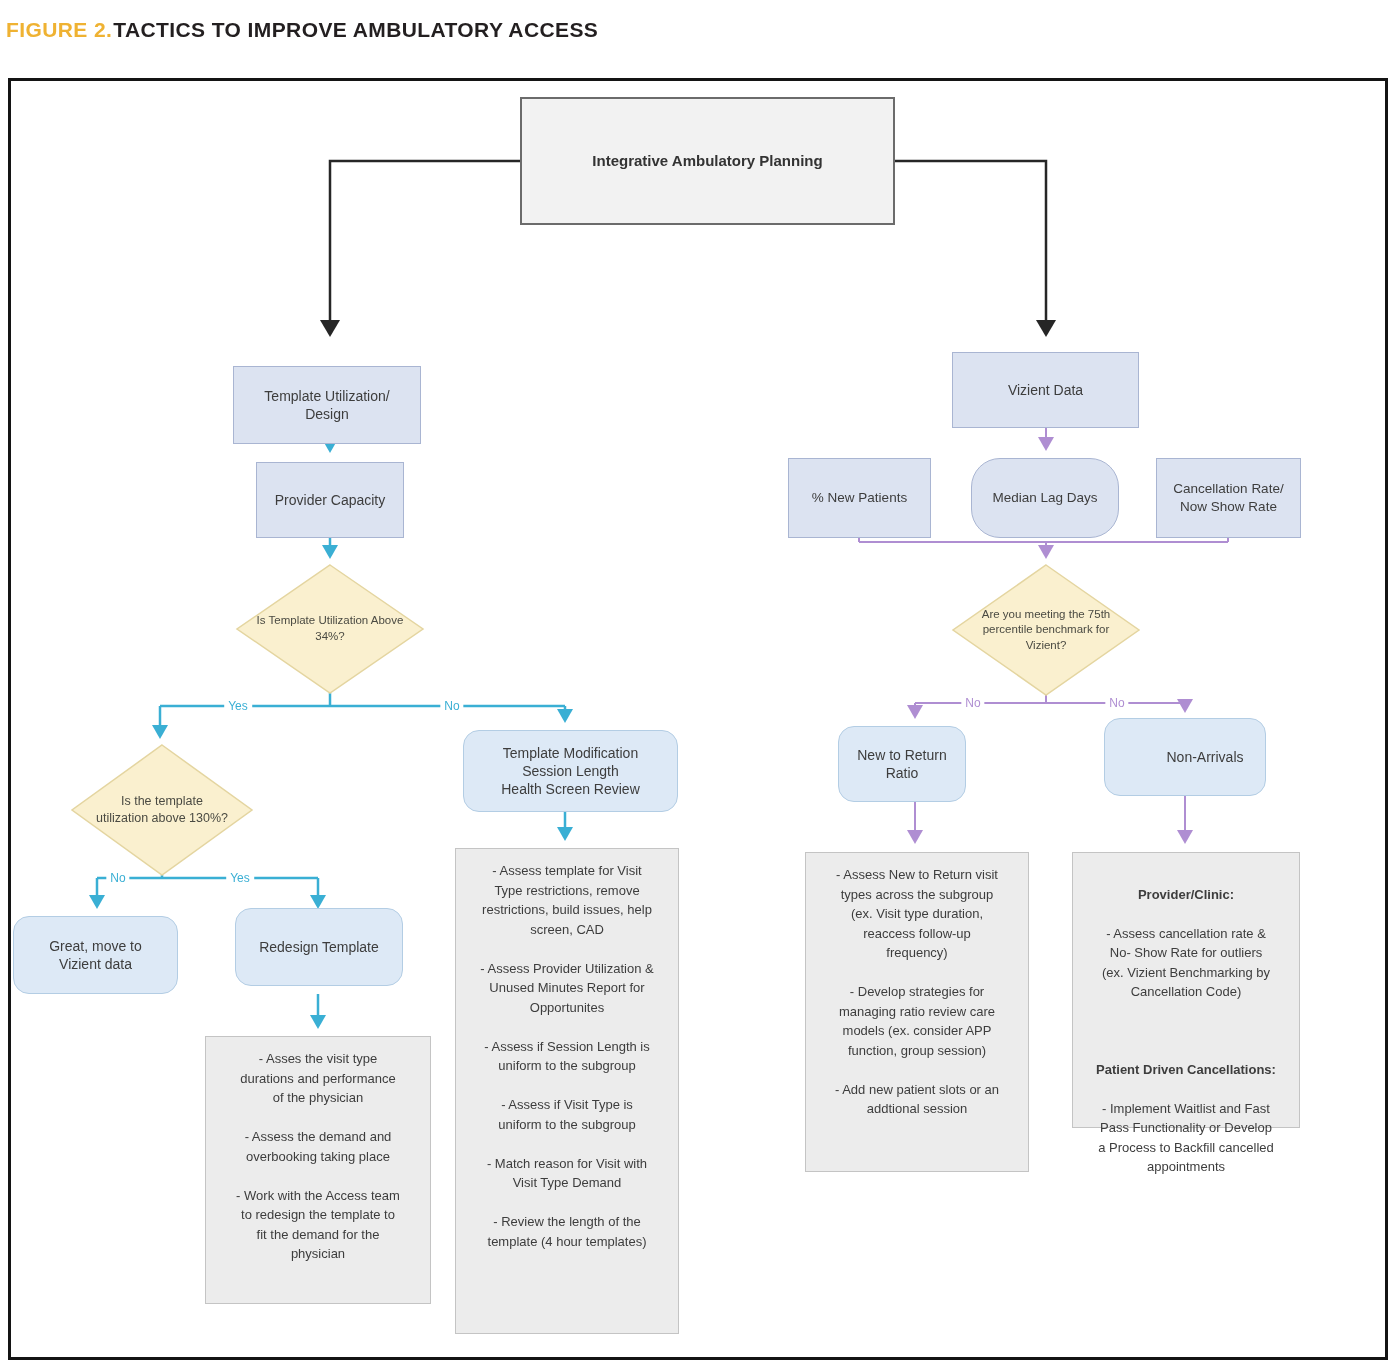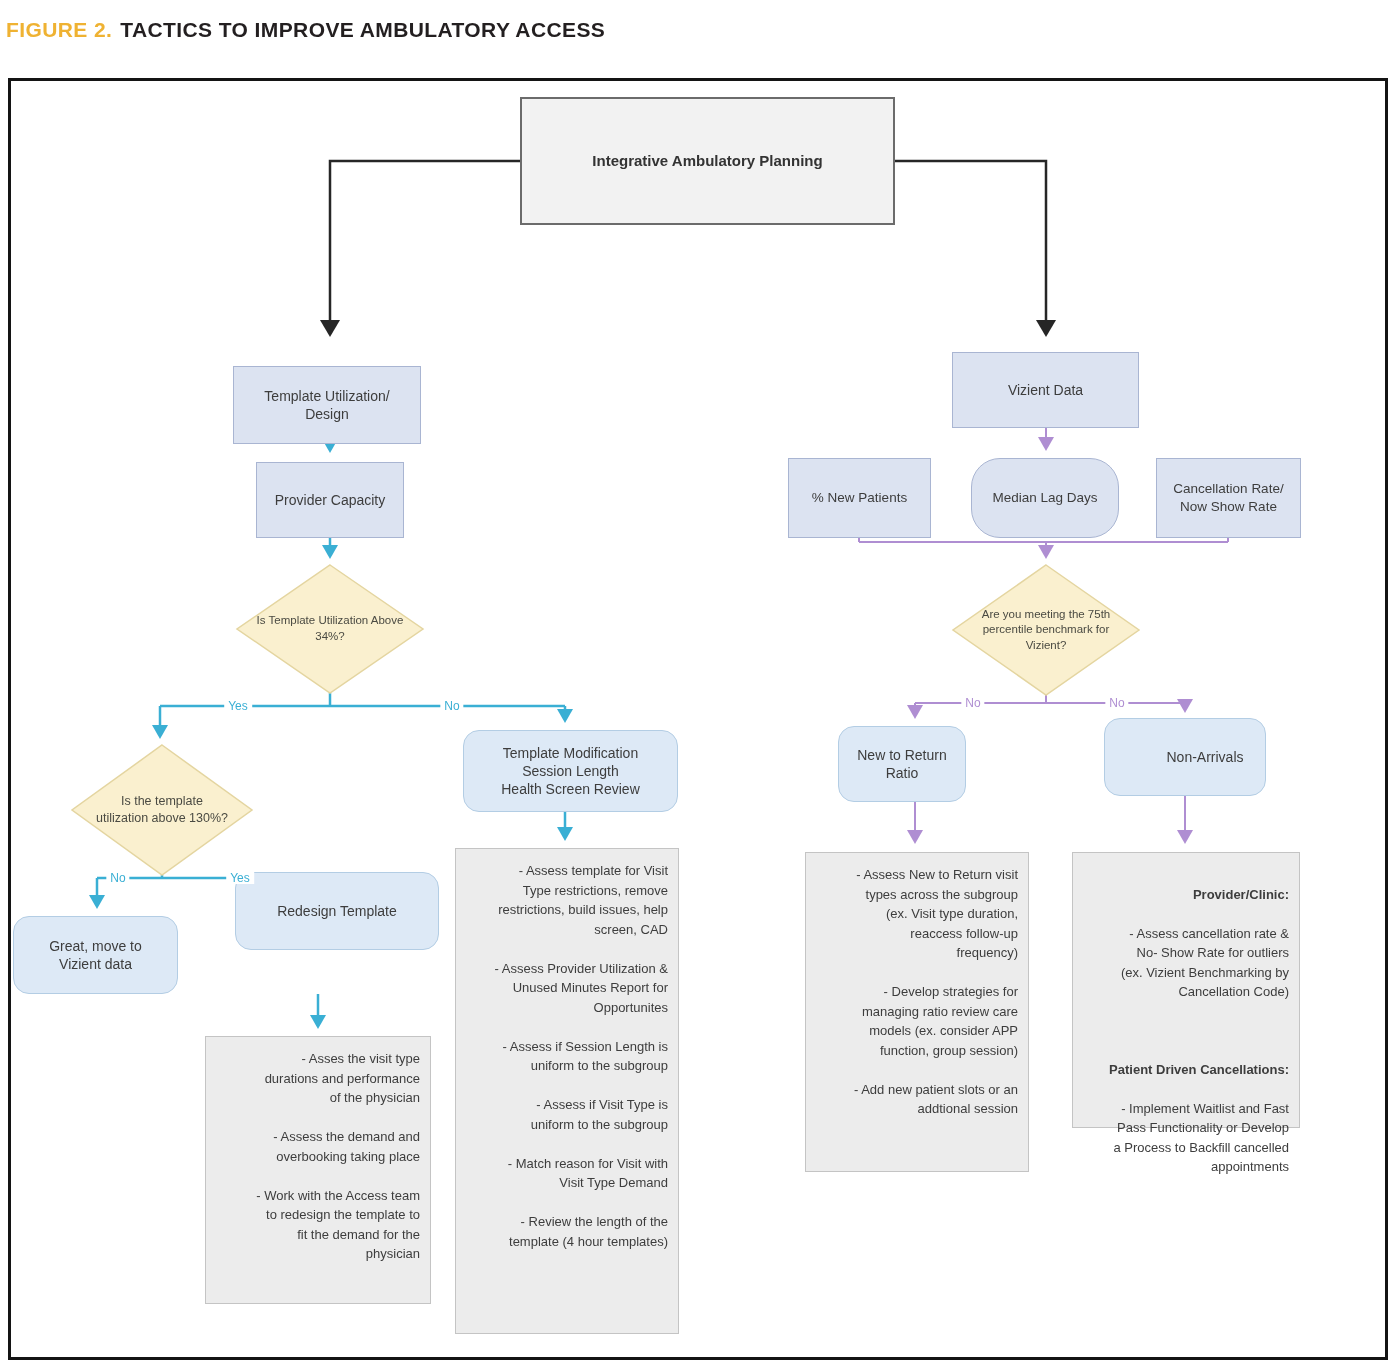--- a/index.html
+++ b/index.html
@@ -1,34 +1,34 @@
 <!DOCTYPE html>
 <html style="--accent-gold: #EFB232; --title-black: #231F20; --black-line: #262626; --teal-line: #3AAFD4; --purple-line: #AF8ED2; --node-blue-fill: #DCE3F1; --node-blue-border: #A9B5D2; --rounded-fill: #DDE9F6; --rounded-border: #B3CDE4; --diamond-fill: #FAF0CF; --diamond-border: #E4D5A0; --list-fill: #ECECEC; --list-border: #C4C4C4; --root-fill: #F2F2F2; --root-border: #6B6B6B;"><head>
 <meta charset="utf-8">
 <style>
   html,body{margin:0;padding:0;background:#fff;}
   #canvas{position:relative;width:1400px;height:1368px;background:#fff;
           font-family:"Liberation Sans", sans-serif;overflow:hidden;}
   .fig-title{position:absolute;left:6px;top:18px;font-size:21px;font-weight:800;
              letter-spacing:.4px;color:var(--title-black);z-index:4;}
-  .fig-title .gold{color:var(--accent-gold);margin-right:8px;}
+  .fig-title .gold{color:var(--accent-gold);margin-right:1px;}
   .frame{position:absolute;left:8px;top:78px;width:1380px;height:1282px;
          border:3px solid #141414;background:#fff;box-sizing:border-box;z-index:0;}
   svg.connectors{position:absolute;left:0;top:0;z-index:1;pointer-events:none;}
   .node{position:absolute;display:flex;align-items:center;justify-content:center;
         text-align:center;white-space:pre-line;color:#3d3d3d;font-size:14px;
         line-height:1.3;z-index:2;box-sizing:border-box;padding:4px;}
   .rect{background:var(--node-blue-fill);border:1px solid var(--node-blue-border);}
   .rounded{background:var(--rounded-fill);border:1.5px solid var(--rounded-border);border-radius:16px;}
   .root-box{background:var(--root-fill);border:2px solid var(--root-border);
             font-weight:bold;font-size:15px;color:#333;}
   .diamond-text{position:absolute;z-index:2;display:flex;align-items:center;justify-content:center;
                 text-align:center;font-size:11.5px;line-height:1.35;color:#4a4a42;white-space:pre-line;}
   .details{position:absolute;background:var(--list-fill);border:1px solid var(--list-border);
-           text-align:right;white-space:pre-line;font-size:13px;line-height:1.5;
+           text-align:center;white-space:pre-line;font-size:13px;line-height:1.5;
            color:#3d3d3d;padding:12px 10px;box-sizing:border-box;z-index:2;}
   .details b{display:block;white-space:pre-line;}
   .details .para{white-space:pre-line;}
   .gap{height:19px;}
   .branch-label{position:absolute;z-index:3;transform:translate(-50%,-50%);
                 background:#fff;padding:0 4px;font-size:12px;line-height:1;}
   .branch-label.teal{color:var(--teal-line);text-align:center;}
   .branch-label.purple{color:var(--purple-line);}
 </style>
 </head>
@@ -105,21 +105,21 @@
 
   <div class="diamond-text" style="left:247px;top:593px;width:166px;height:72px;">Is Template Utilization Above
 34%?</div>
 
   <div class="diamond-text" style="left:77px;top:776px;width:170px;height:68px;font-size:12.5px;">Is the template
 utilization above 130%?</div>
 
   <div class="node rounded" style="left:13px;top:916px;width:165px;height:78px;">Great, move to
 Vizient data</div>
 
-  <div class="node rounded" style="left:235px;top:872px;width:204px;height:78px;">Redesign Template</div>
+  <div class="node rounded" style="left:235px;top:908px;width:168px;height:78px;">Redesign Template</div>
 
   <div class="details" style="left:205px;top:1036px;width:226px;height:268px;">- Asses the visit type
 durations and performance
 of the physician
 
 - Assess the demand and
 overbooking taking place
 
 - Work with the Access team
 to redesign the template to

